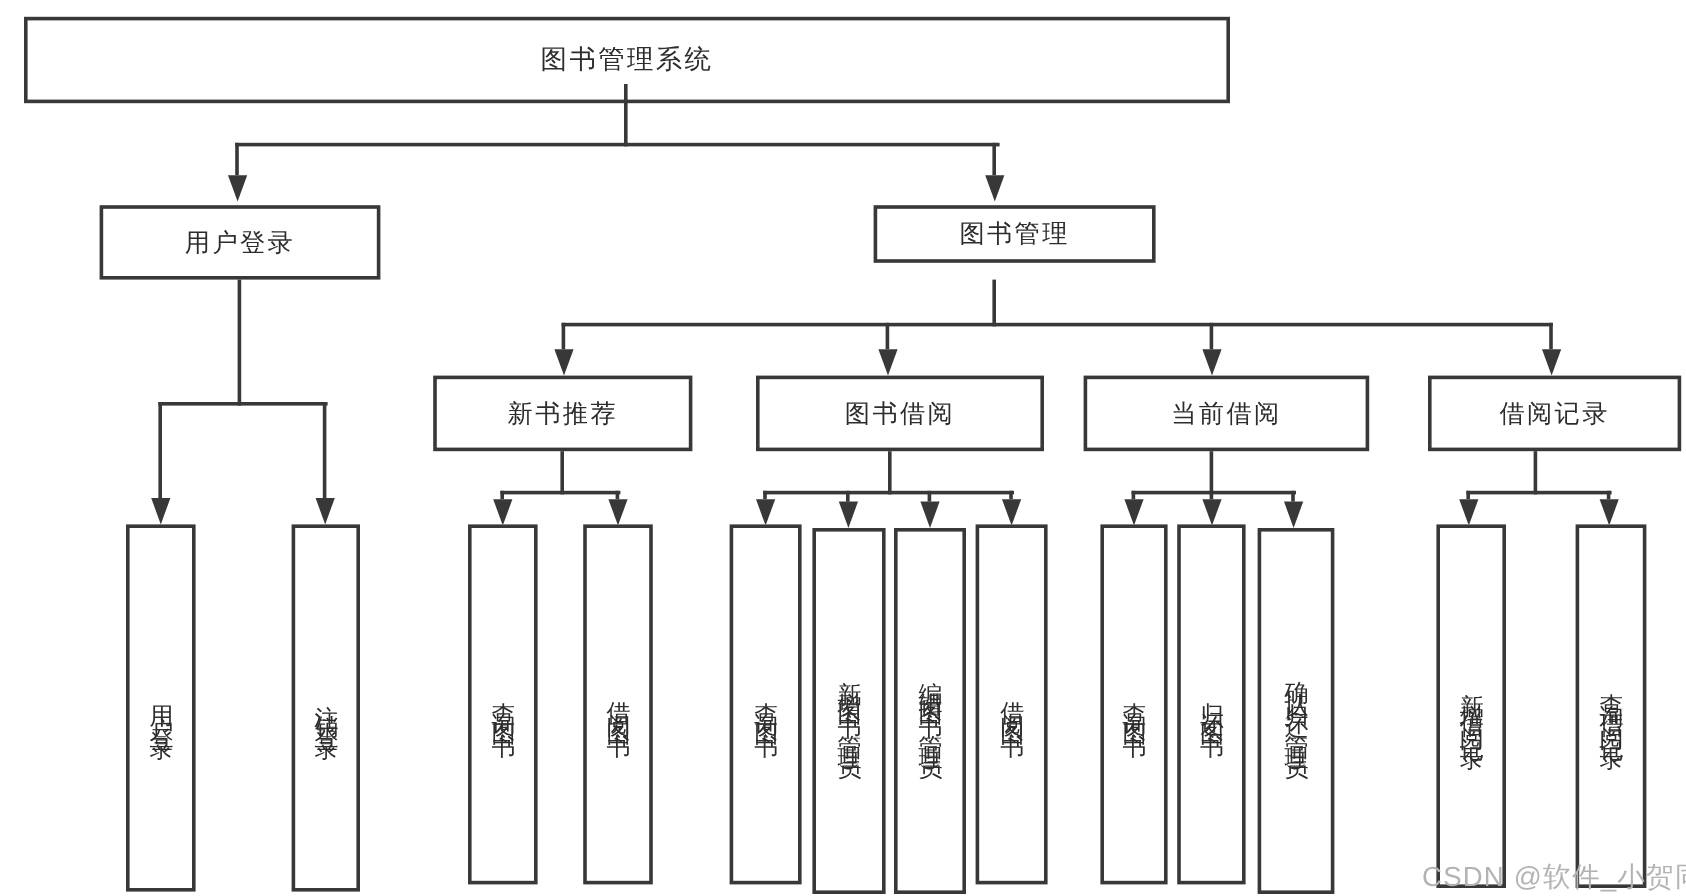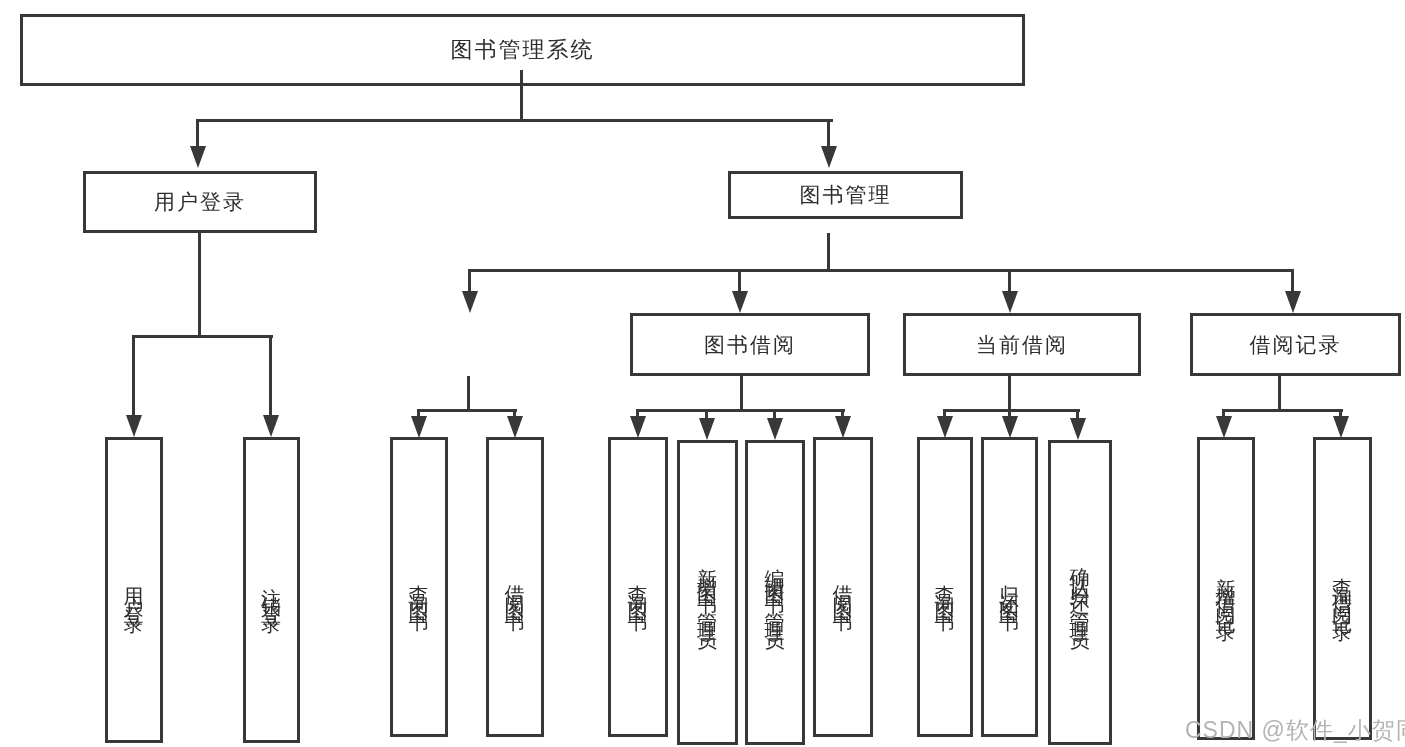--- a/index.html
+++ b/index.html
@@ -81,20 +81,21 @@
   <div class="hl" style="left:468px;top:269px;width:826px;"></div>
   <div class="vl" style="left:468px;top:269px;height:22px;"></div>
   <div class="ar" style="left:462px;top:291px;"></div>
   <div class="vl" style="left:738px;top:269px;height:22px;"></div>
   <div class="ar" style="left:732px;top:291px;"></div>
   <div class="vl" style="left:1008px;top:269px;height:22px;"></div>
   <div class="ar" style="left:1002px;top:291px;"></div>
   <div class="vl" style="left:1291px;top:269px;height:22px;"></div>
   <div class="ar" style="left:1285px;top:291px;"></div>
 
+  <div class="box h2" style="left:361px;top:313px;width:216px;height:63px;">新书推荐</div>
   <div class="box h2" style="left:630px;top:313px;width:240px;height:63px;">图书借阅</div>
   <div class="box h2" style="left:903px;top:313px;width:238px;height:63px;">当前借阅</div>
   <div class="box h2" style="left:1190px;top:313px;width:211px;height:63px;">借阅记录</div>
 
   <div class="vl" style="left:467px;top:376px;height:36px;"></div>
   <div class="hl" style="left:417px;top:409px;width:100px;"></div>
   <div class="vl" style="left:417px;top:409px;height:7px;"></div>
   <div class="ar" style="left:411px;top:416px;"></div>
   <div class="vl" style="left:513px;top:409px;height:7px;"></div>
   <div class="ar" style="left:507px;top:416px;"></div>

